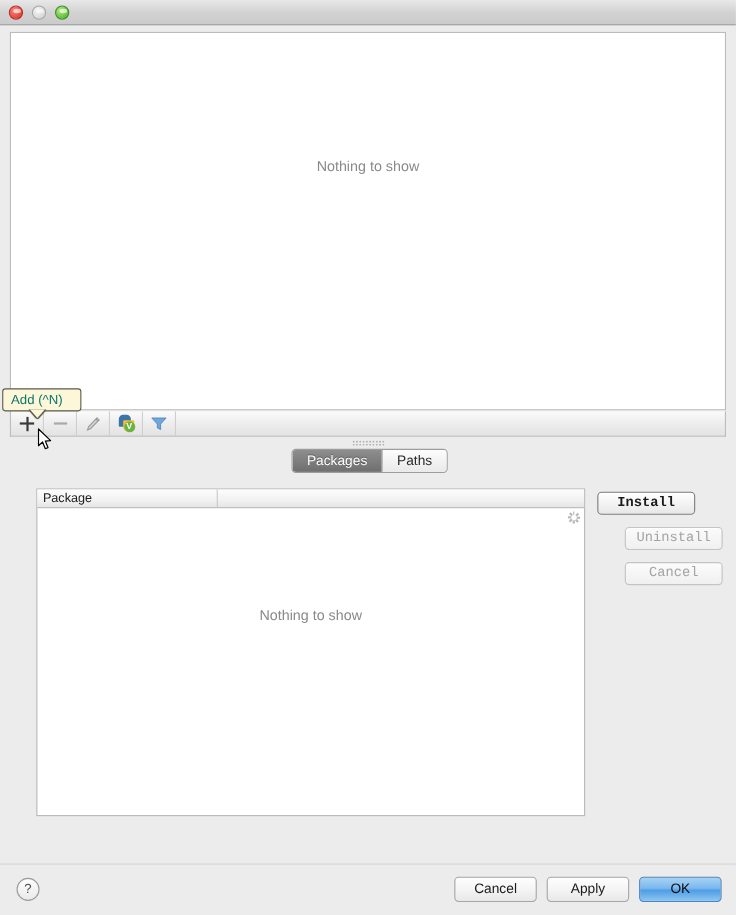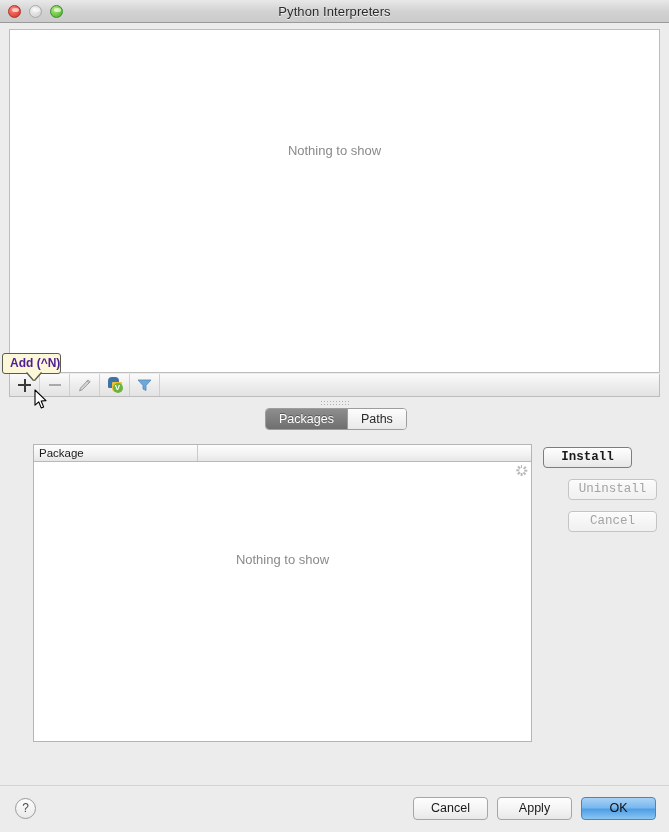--- a/index.html
+++ b/index.html
@@ -88,24 +88,23 @@
     position: absolute; left: 6px; top: 6px; width: 10px; height: 10px;
     background: #6cb33f; border-radius: 50%;
     color: #fff; font-size: 8px; line-height: 10px; text-align: center;
     font-family: "Liberation Sans", sans-serif; font-weight: bold;
   }
 
   
   #tooltip {
     position: absolute; left: 2px; top: 353px;
     background: #fbf7d8; border: 1px solid #5b5b4a;
-    border-radius: 3px; padding: 2px 0 3px 7px;
-    font-size: 12px; color: #4c1d95; white-space: nowrap;
+    border-radius: 3px; padding: 2px 16px 3px 7px;
+    font-size: 12px; color: #0f766e; white-space: nowrap;
     z-index: 40;
-    font-weight: bold;
   }
   #tooltip::after {
     content: ""; position: absolute; left: 24px; top: 100%;
     margin-top: -1px;
     border-left: 7px solid transparent; border-right: 7px solid transparent;
     border-top: 8px solid #fbf7d8;
     filter: drop-shadow(0 1px 0 #5b5b4a) drop-shadow(-1px 0 0 #5b5b4a) drop-shadow(1px 0 0 #5b5b4a);
   }
 
   
@@ -215,21 +214,20 @@
 </style>
 </head>
 <body>
 
 <div id="titlebar">
   <div id="traffic">
     <div class="light close"></div>
     <div class="light min"></div>
     <div class="light zoom"></div>
   </div>
-  <div id="title-text">Python Interpreters</div>
 </div>
 
 <div id="interp-panel">
   <div id="interp-empty">Nothing to show</div>
 </div>
 
 <div id="toolbar">
   <div class="tb-btn">
     <span class="ic-plus"></span>
   </div>

